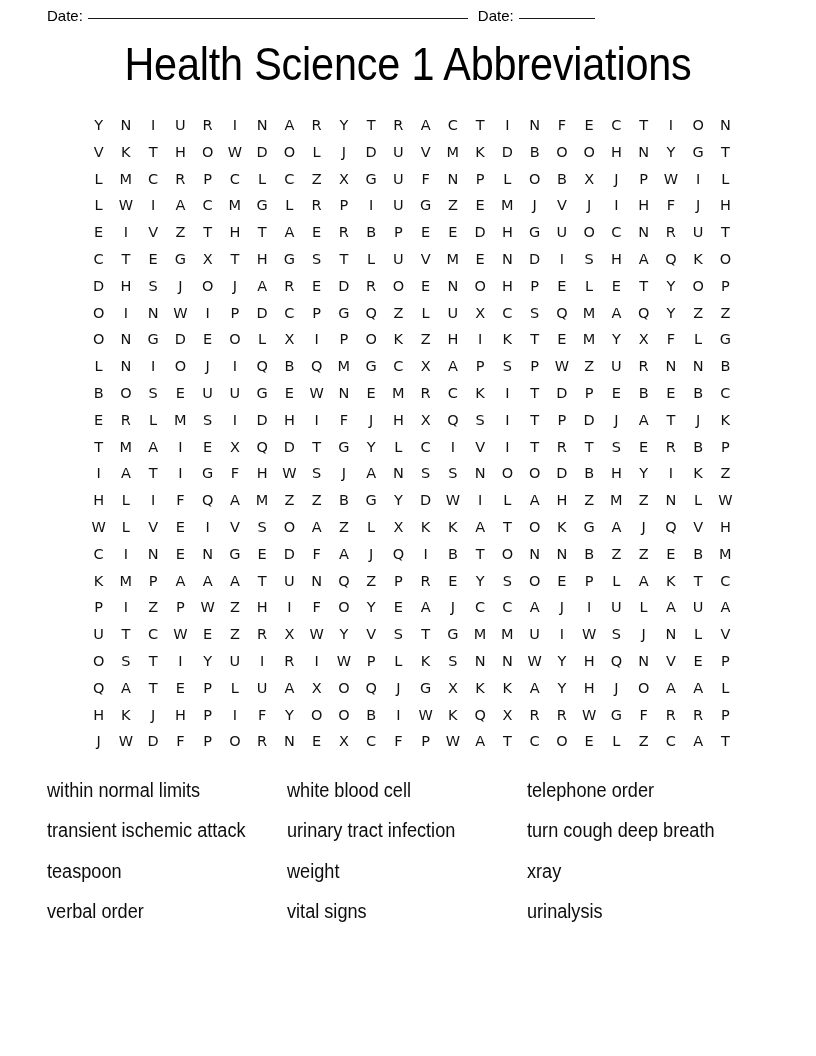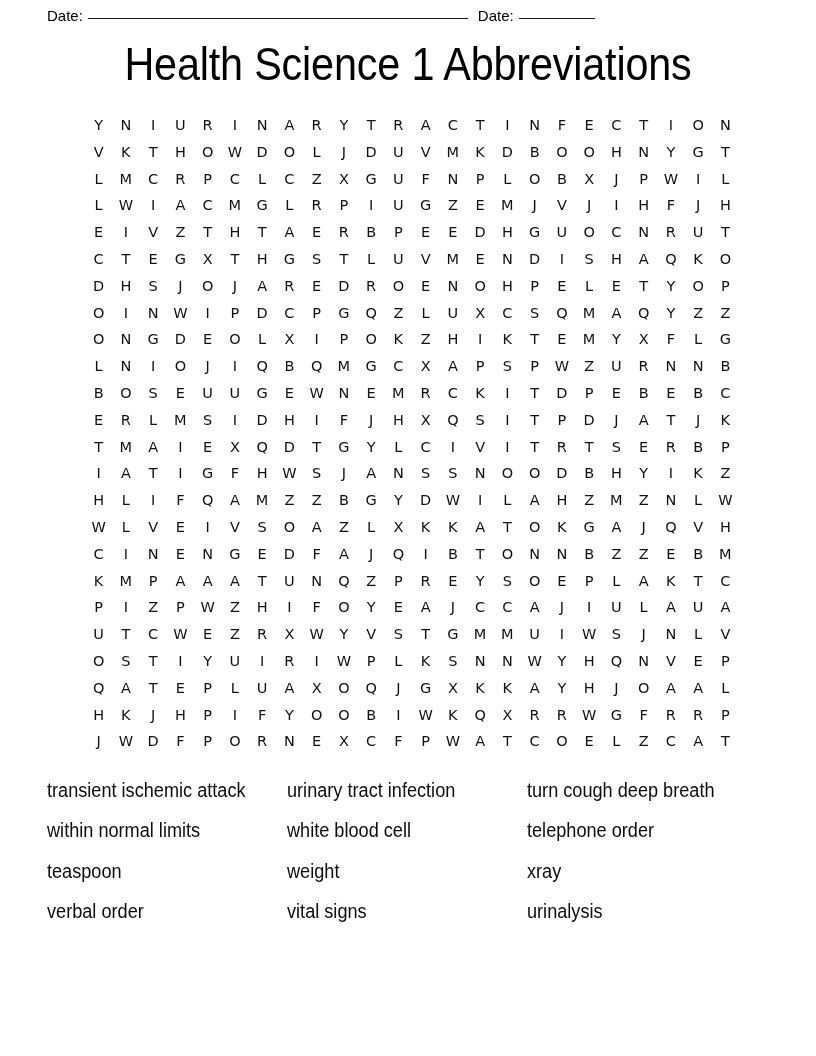--- a/index.html
+++ b/index.html
@@ -764,28 +764,28 @@
       <span class="grid-cell">L</span>
       <span class="grid-cell">Z</span>
       <span class="grid-cell">C</span>
       <span class="grid-cell">A</span>
       <span class="grid-cell">T</span>
     </div>
   </div>
 
 <div class="wordlist">
     <div class="word-row">
+      <span class="word-cell c1">within normal limits</span>
+      <span class="word-cell c2">white blood cell</span>
+      <span class="word-cell c3">telephone order</span>
+    </div>
+    <div class="word-row">
       <span class="word-cell c1">transient ischemic attack</span>
       <span class="word-cell c2">urinary tract infection</span>
       <span class="word-cell c3">turn cough deep breath</span>
-    </div>
-    <div class="word-row">
-      <span class="word-cell c1">within normal limits</span>
-      <span class="word-cell c2">white blood cell</span>
-      <span class="word-cell c3">telephone order</span>
     </div>
     <div class="word-row">
       <span class="word-cell c1">teaspoon</span>
       <span class="word-cell c2">weight</span>
       <span class="word-cell c3">xray</span>
     </div>
     <div class="word-row">
       <span class="word-cell c1">verbal order</span>
       <span class="word-cell c2">vital signs</span>
       <span class="word-cell c3">urinalysis</span>

